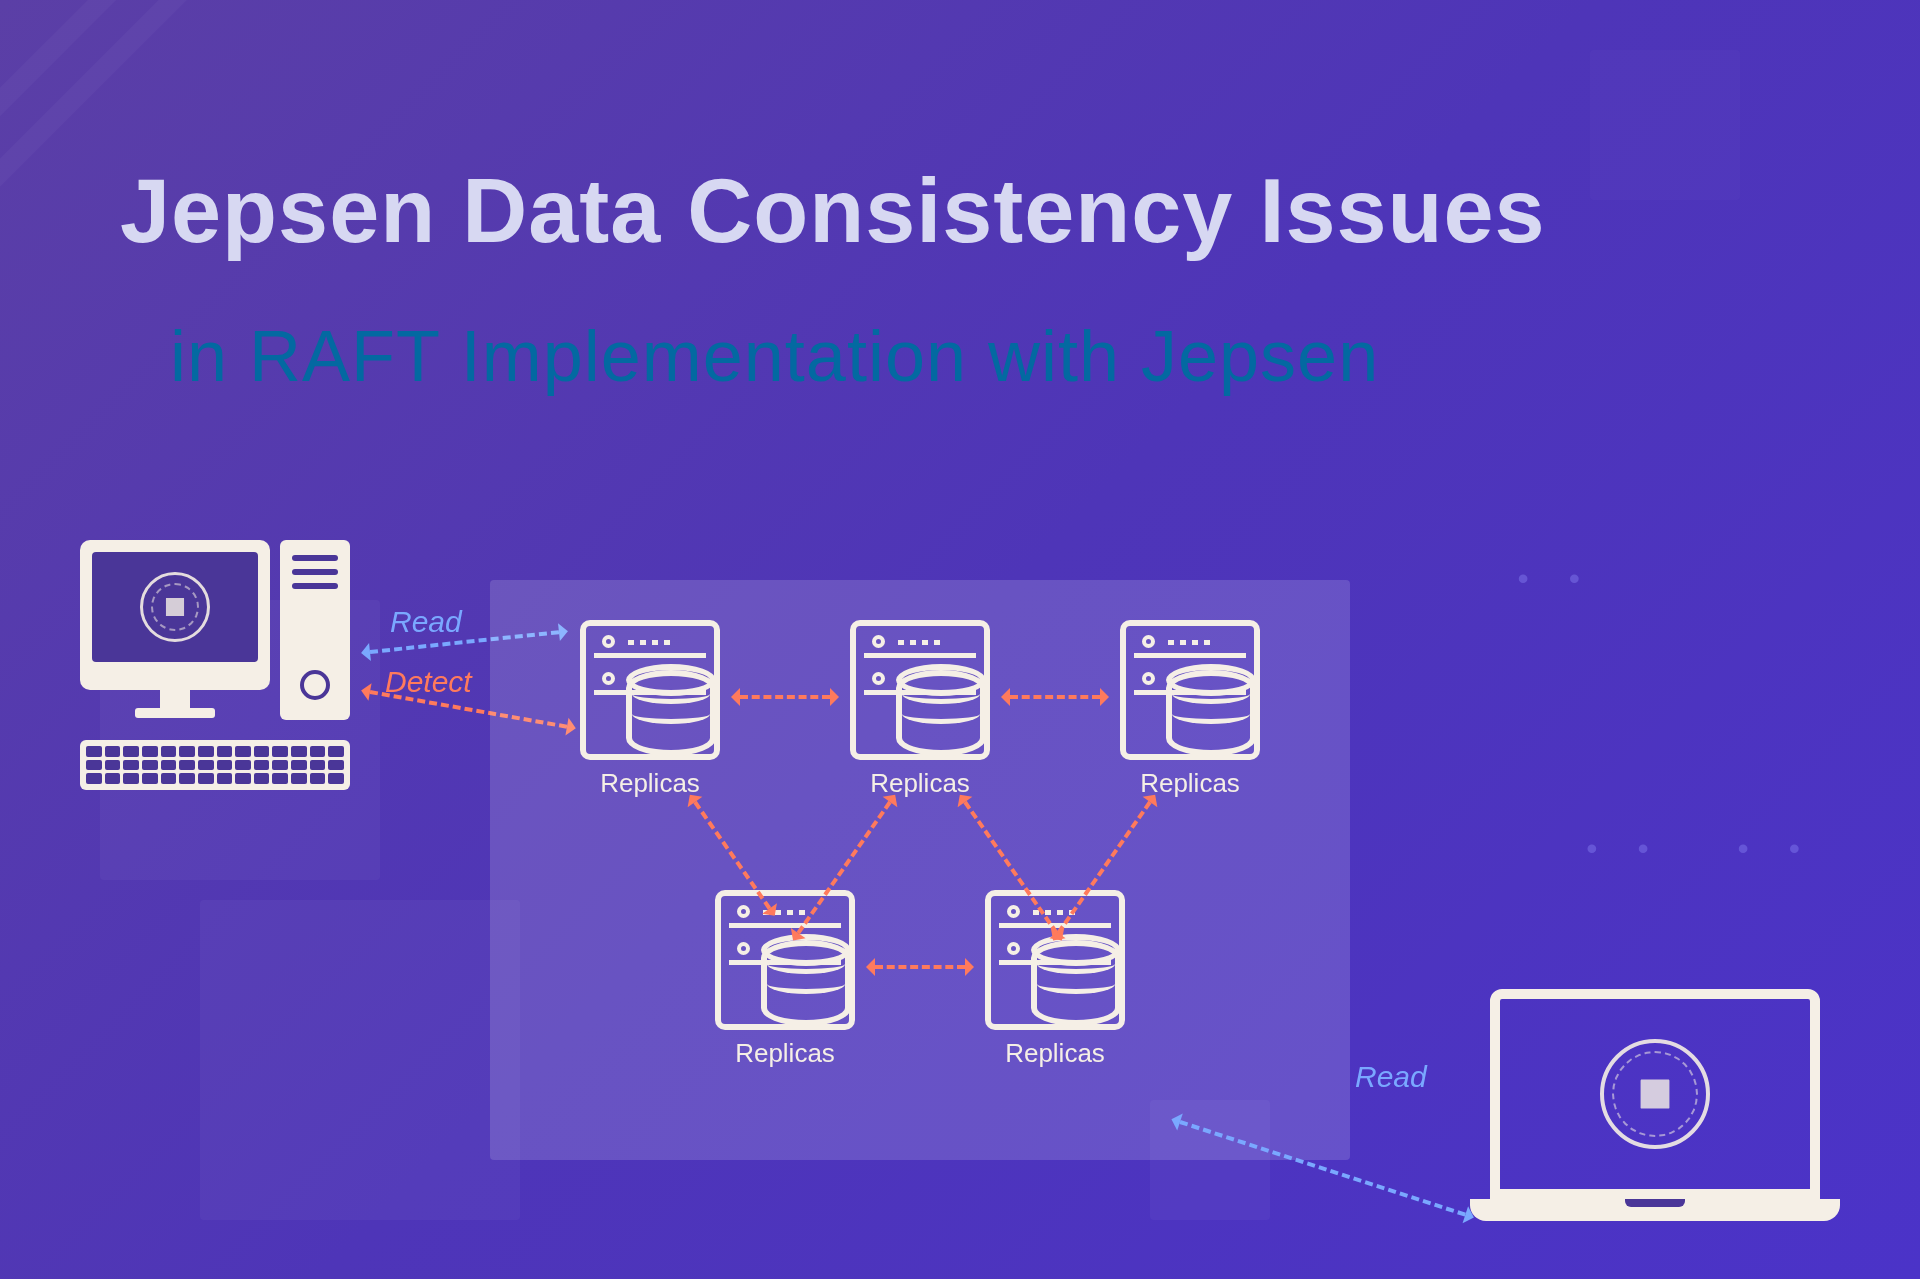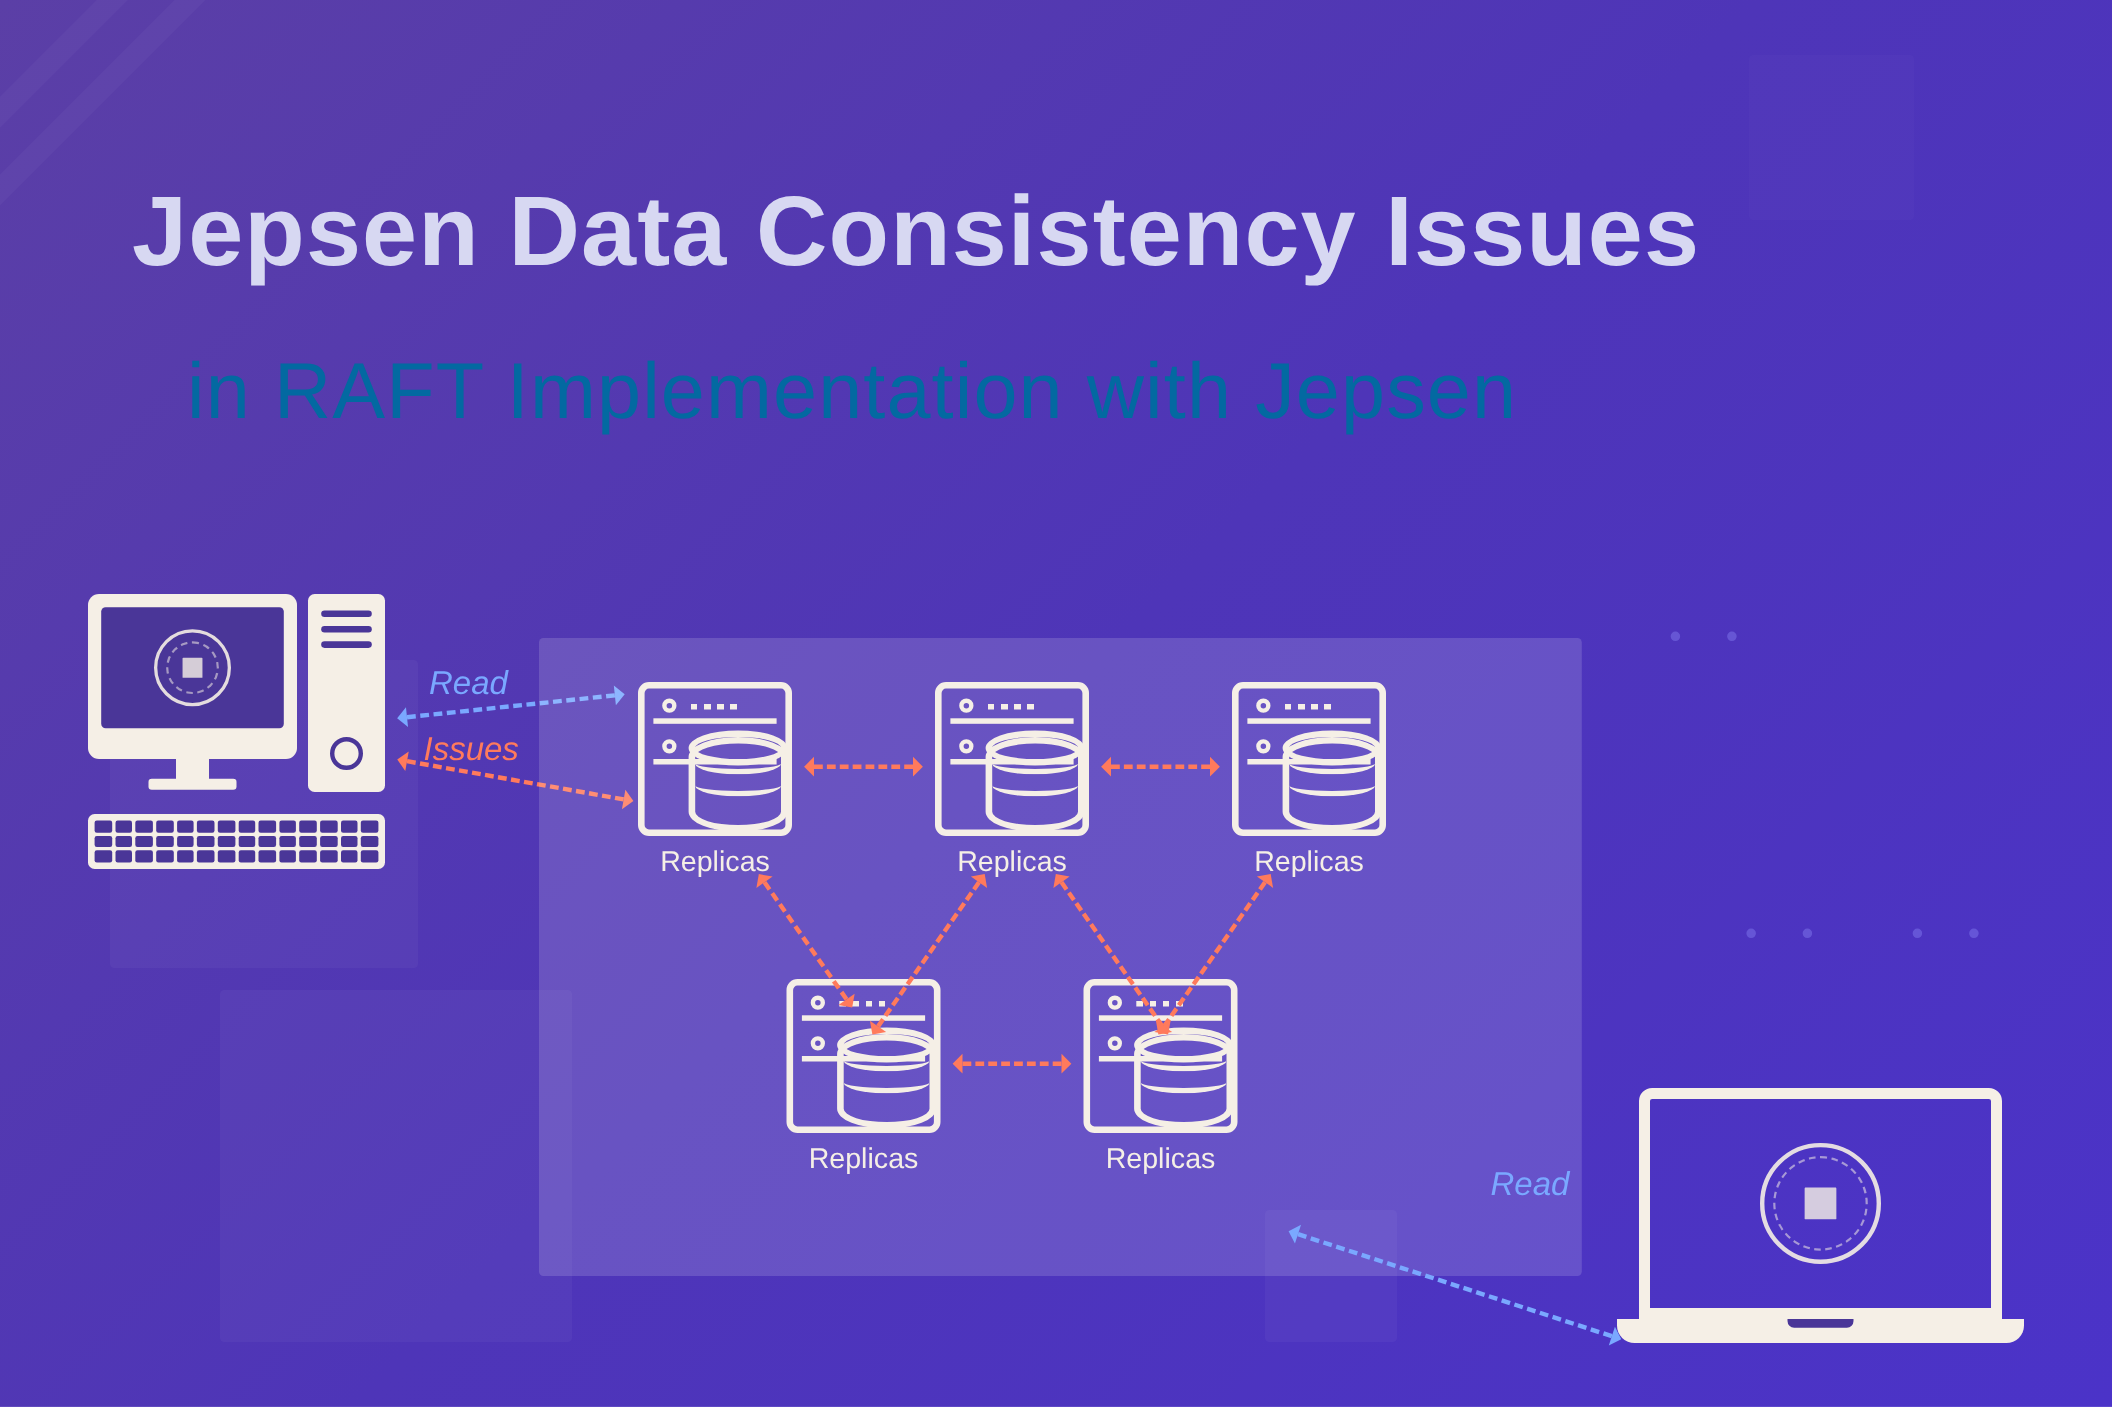--- a/index.html
+++ b/index.html
@@ -234,21 +234,21 @@
     height: 40%;
     background: rgba(245,239,230,0.9);
     clip-path: polygon(50% 0, 100% 50%, 50% 100%, 0 50%);
   }
 
   
   .cluster {
     position: absolute;
     top: 580px;
     left: 490px;
-    width: 948px;
+    width: 860px;
     height: 580px;
     background: rgba(255,255,255,0.15);
     border-radius: 4px;
   }
   .replica {
     position: absolute;
     width: 160px;
     text-align: center;
     color: #f5efe6;
   }
@@ -435,21 +435,21 @@
       <span></span>
       <span></span>
       <span></span>
       <span></span>
       <span></span>
       <span></span>
   </div>
 </div>
 
 <div class="conn-label blue" style="top:605px; left:390px;">Read</div>
-<div class="conn-label orange" style="top:665px; left:385px;">Issues</div>
+<div class="conn-label orange" style="top:665px; left:385px;">Detect</div>
 
 <div class="arrow blue" style="top:650px; left:370px; width:190px; transform:rotate(-6deg);"></div>
 <div class="arrow orange" style="top:690px; left:370px; width:200px; transform:rotate(10deg);"></div>
 
 <div class="cluster">
 
   <div class="replica r1">
     <div class="db-icon">
       <div class="row">
           <span class="dot"></span>

